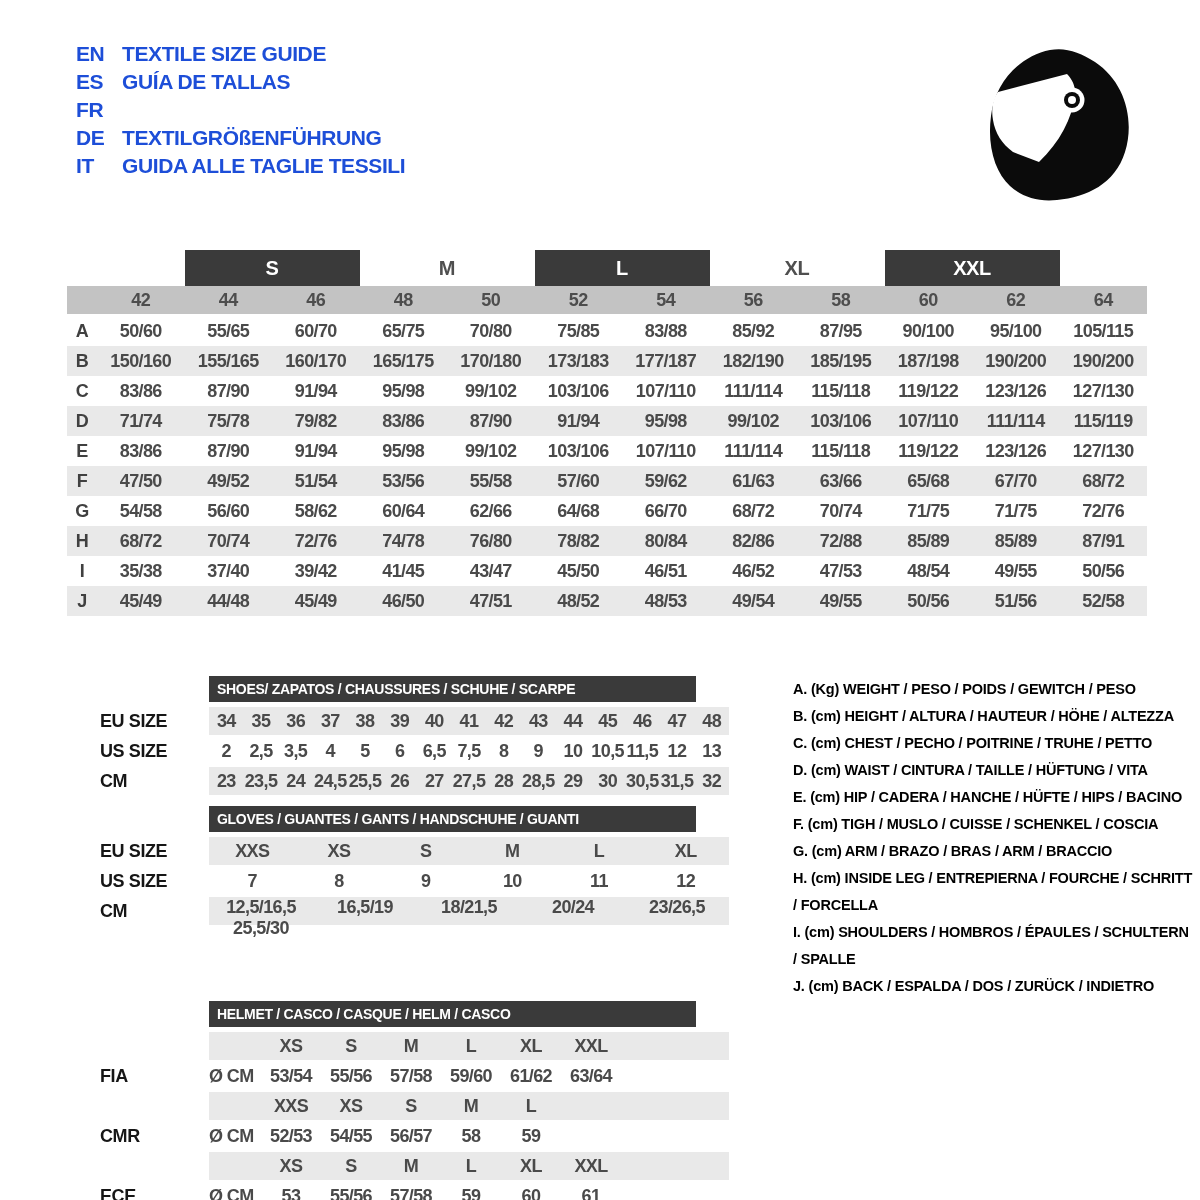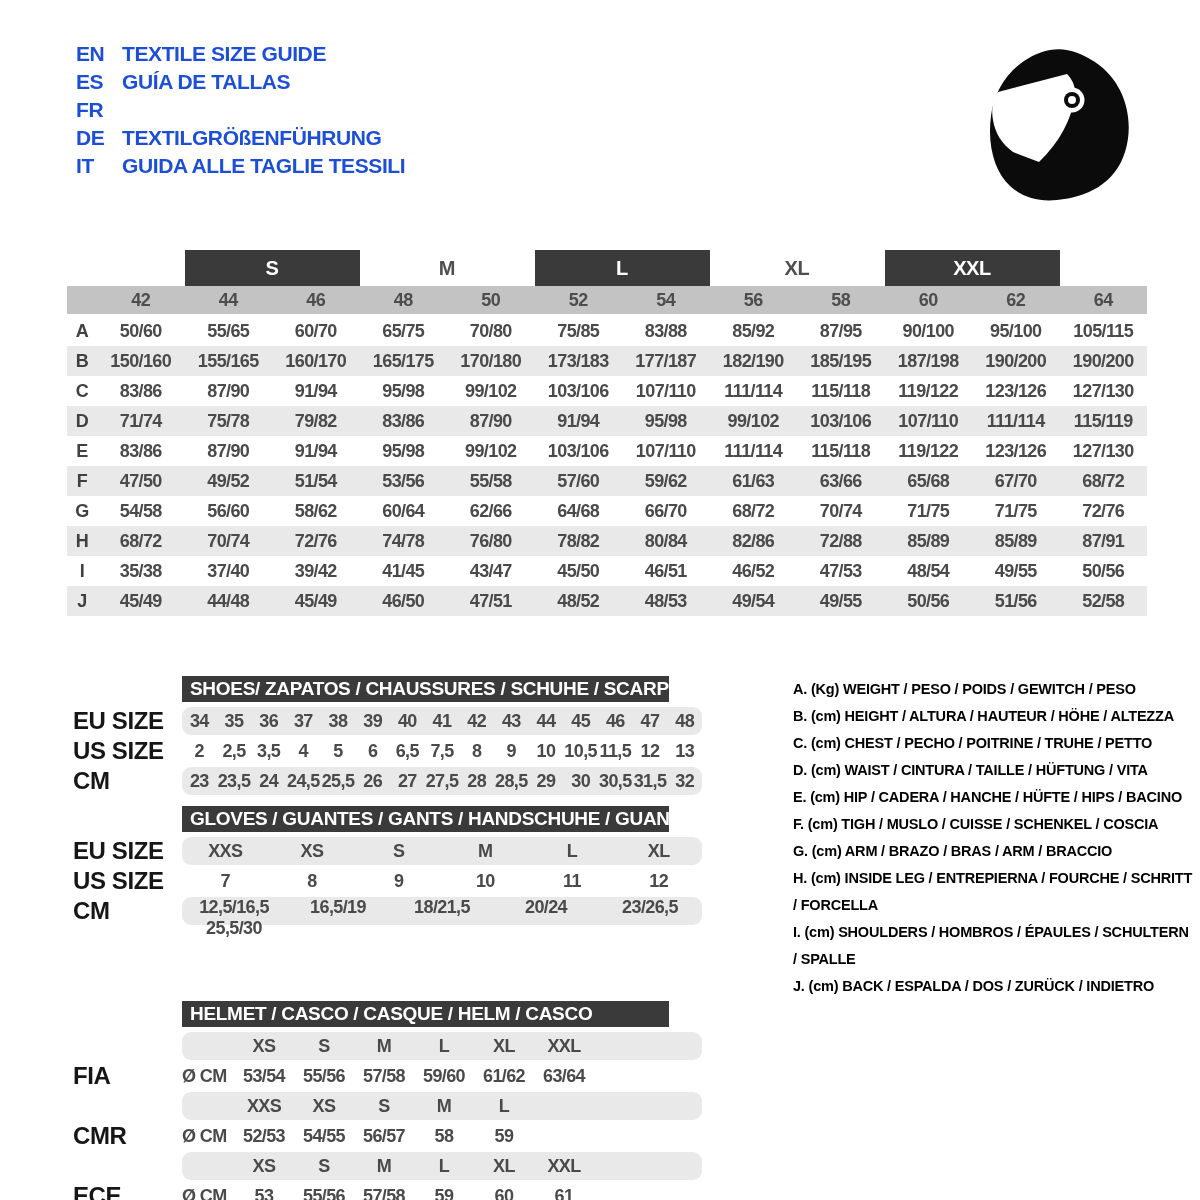--- a/index.html
+++ b/index.html
@@ -27,24 +27,24 @@
   .cell{display:flex;align-items:center;justify-content:center;font-size:18px;color:#4a4a4a;letter-spacing:-0.6px;white-space:nowrap;}
   .trow .letter{color:#404040;}
 
   
   .section{position:absolute;left:73px;width:710px;}
   #shoes-section{top:676px;}
   #gloves-section{top:806px;}
   #helmet-section{top:1001px;}
   .sec-row{display:flex;height:30px;align-items:center;}
   .sec-row.hdr{height:30px;align-items:flex-start;}
-  .side-label{width:109px;flex:0 0 109px;font-size:24px;letter-spacing:-0.4px;color:#161616;display:flex;align-items:center;}
-  .sec-header{width:487px;height:26px;background:#3a3a3a;color:#ffffff;font-size:19px;letter-spacing:-0.3px;
+  .side-label{width:109px;flex:0 0 109px;font-size:18px;letter-spacing:-0.4px;color:#161616;display:flex;align-items:center;margin-left:27px;}
+  .sec-header{width:487px;height:26px;background:#3a3a3a;color:#ffffff;font-size:14px;letter-spacing:-0.3px;
               display:flex;align-items:center;padding-left:8px;box-sizing:border-box;white-space:nowrap;}
-  .sec-grid{width:520px;height:28px;display:grid;align-items:center;border-radius:9px;}
+  .sec-grid{width:520px;height:28px;display:grid;align-items:center;}
   .sec-grid.gray{background:#e9e9e9;}
   .helmet-grid{grid-template-columns:52px repeat(6,60px) 1fr;}
   .helmet-grid .unit{justify-content:flex-start;}
 
   
   #legend{position:absolute;left:793px;top:676px;width:400px;}
   .legend-item{font-size:14.5px;line-height:27px;letter-spacing:-0.2px;color:#000000;}
 </style>
 </head>
 <body>

